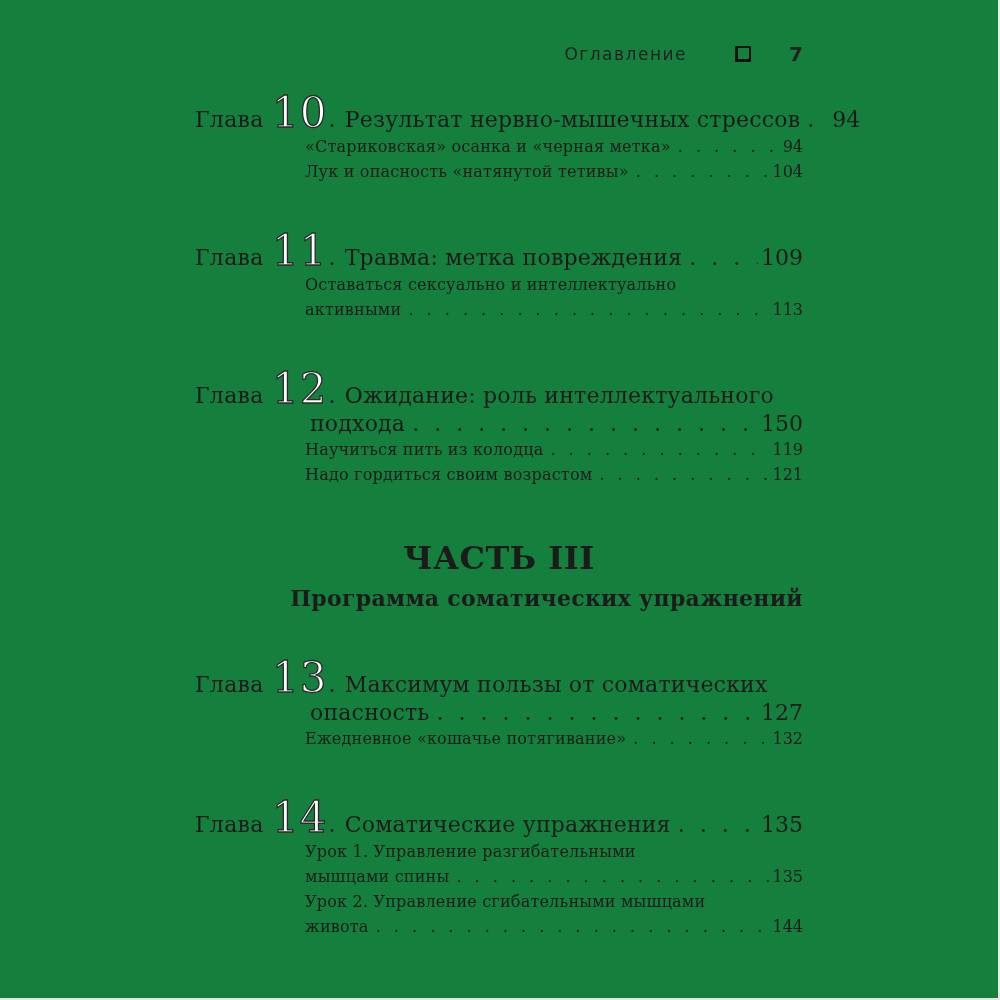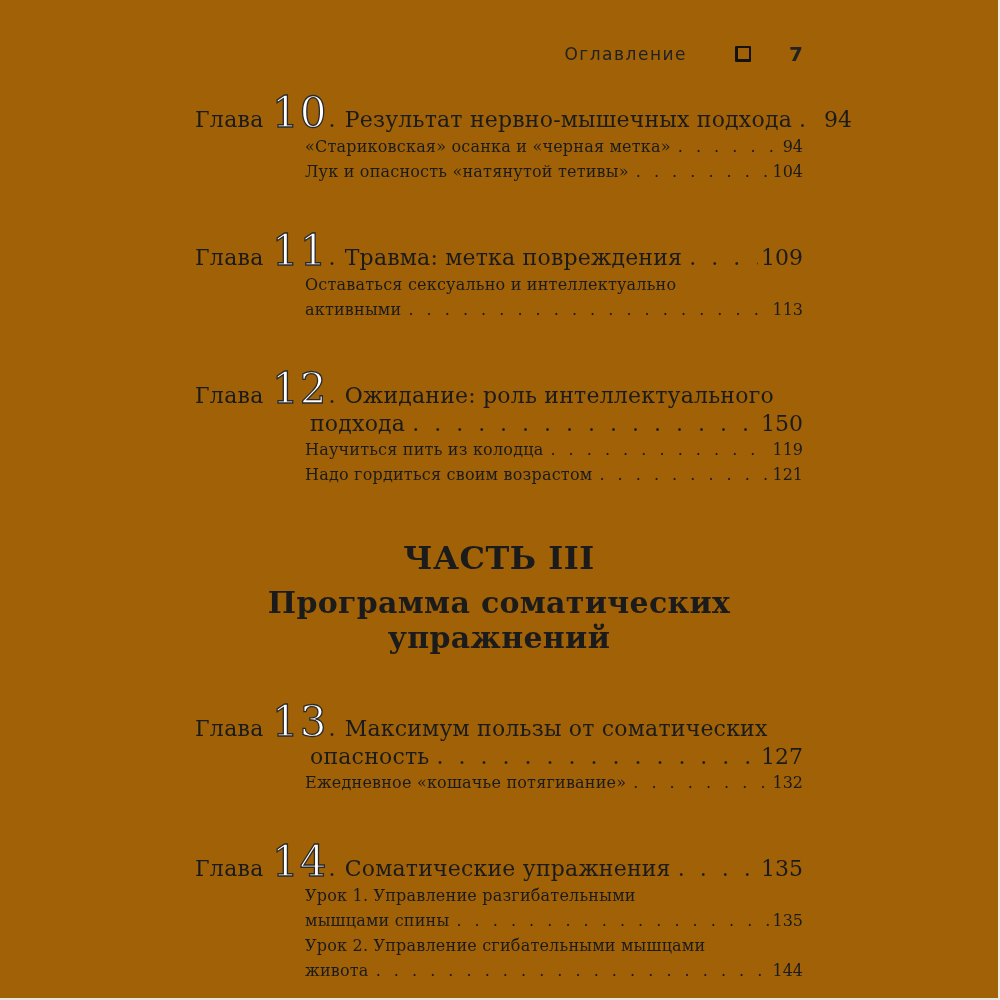--- a/index.html
+++ b/index.html
@@ -1,20 +1,20 @@
 <!DOCTYPE html>
 <html lang="ru"><head>
 <meta charset="utf-8">
 <style>
   html,body{margin:0;padding:0;background:#ffffff;}
   .page{
     position:relative;
     width:1000px;height:1000px;
     box-sizing:border-box;
-    background:#a16207;
+    background:#15803d;
     border-right:2px solid #ececec;
     border-bottom:2px solid #e6e6e6;
     overflow:hidden;
     color:#1b1b1b;
     font-family:"DejaVu Serif","Liberation Serif",serif;
   }
   .content{
     position:absolute;
     left:195px;right:195px;top:42px;
   }
@@ -75,39 +75,39 @@
     color:#1b1b1b;
   }
   .pagenum{white-space:nowrap;}
   
   .part{
     margin:52px 0 6px 0;
     text-align:center;
     font-weight:bold;
   }
   .part-title{font-size:32px; letter-spacing:0.5px;}
-  .part-subtitle{font-size:30px; margin-top:8px; letter-spacing:0.3px;}
+  .part-subtitle{font-size:22px; margin-top:8px; letter-spacing:0.3px;text-align:right;}
 </style>
 </head>
 <body>
 
 <div class="page">
   <div class="content">
 
     <div class="running-header">
       <span class="header-title">Оглавление</span>
       <span class="header-square"></span>
       <span class="header-page">7</span>
     </div>
 
     <div id="toc-list">
         <div class="entry chapter">
           <div class="tocline">
             <span class="chap-head"><span class="chap-pre">Глава </span><span class="chap-num">10</span><span class="chap-pre">.</span></span>
-            <span class="txt">Результат нервно-мышечных подхода</span>
+            <span class="txt">Результат нервно-мышечных стрессов</span>
             <span class="leader"> . . . . . . . . . . . . . . . . . . . . . . . . . . . . . . . . . . . . . . . . . . . . . . . . . . . . . . . . . . . .</span>
             <span class="pagenum">94</span>
           </div>
         </div>
         <div class="entry sub">
           <div class="tocline">
             <span class="txt">«Стариковская» осанка и «черная метка»</span>
             <span class="leader"> . . . . . . . . . . . . . . . . . . . . . . . . . . . . . . . . . . . . . . . . . . . . . . . . . . . . . . . . . . . .</span>
             <span class="pagenum">94</span>
           </div>

